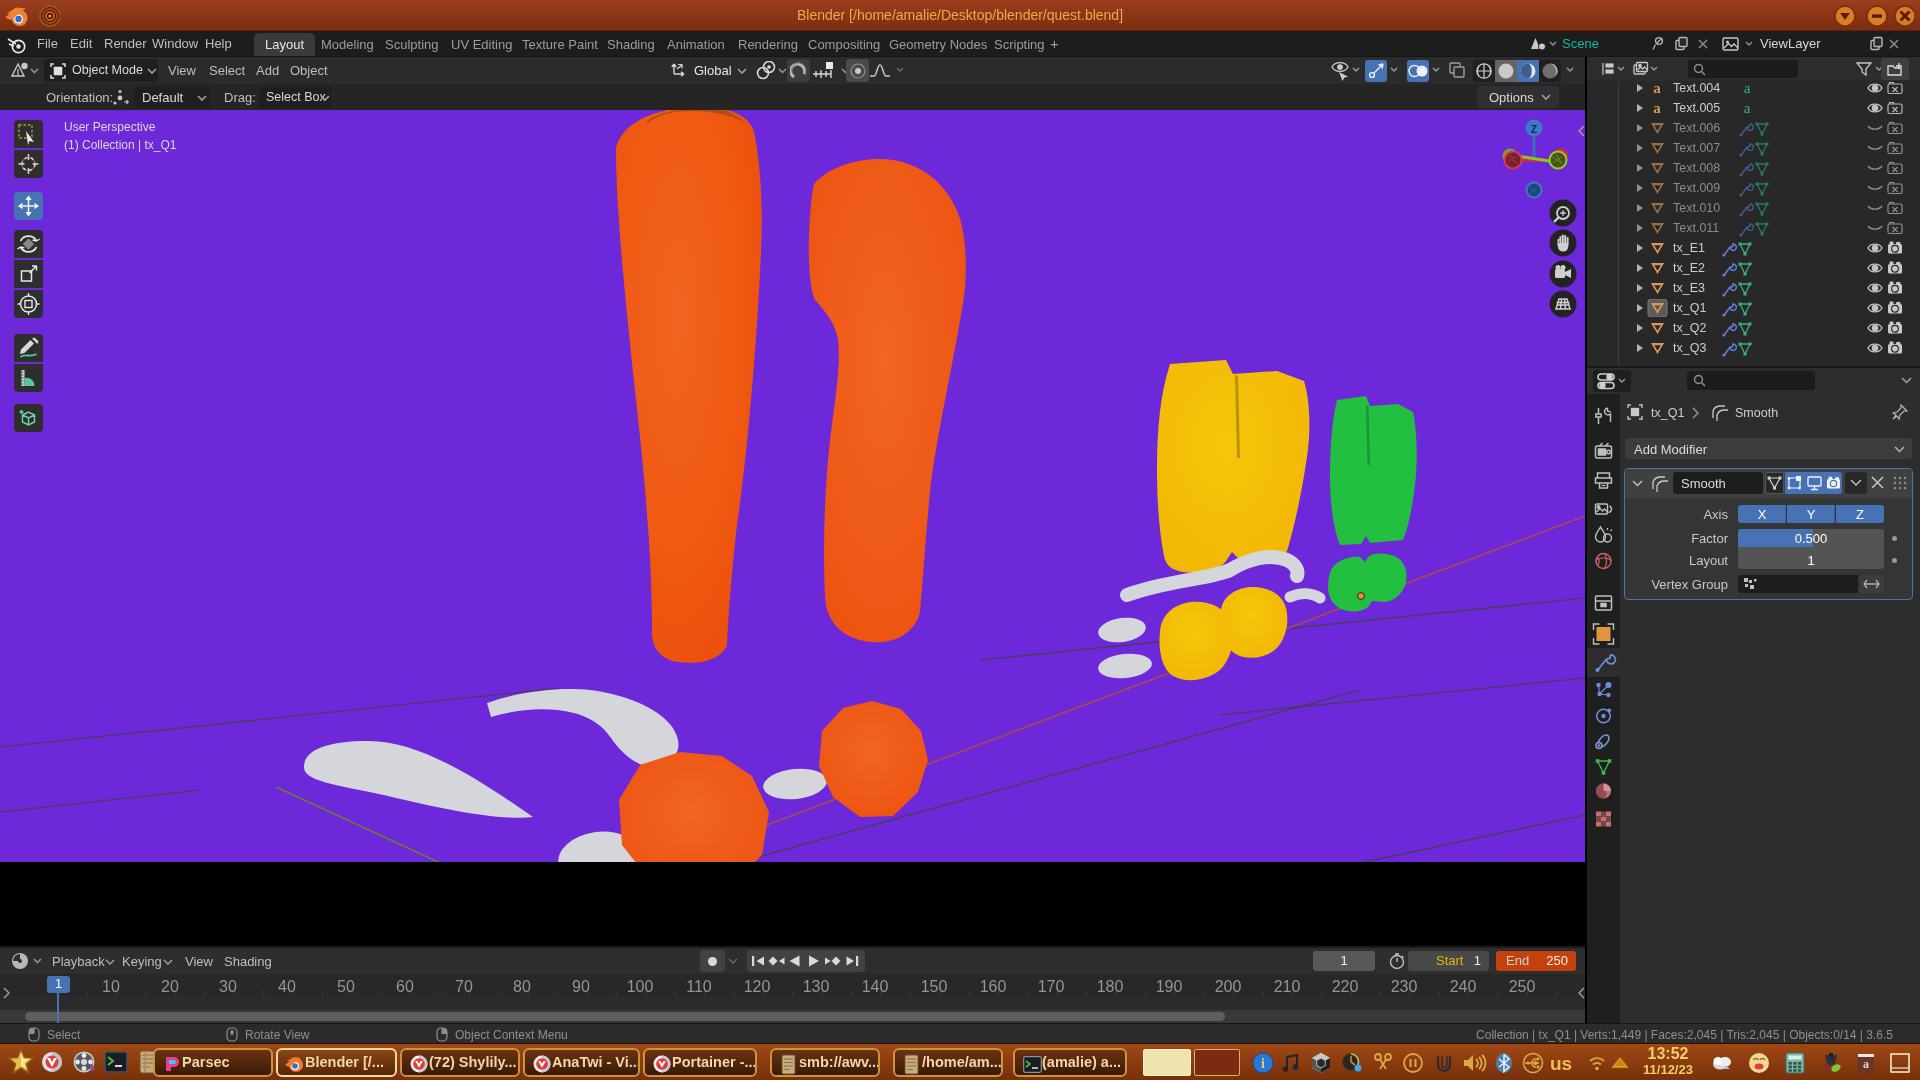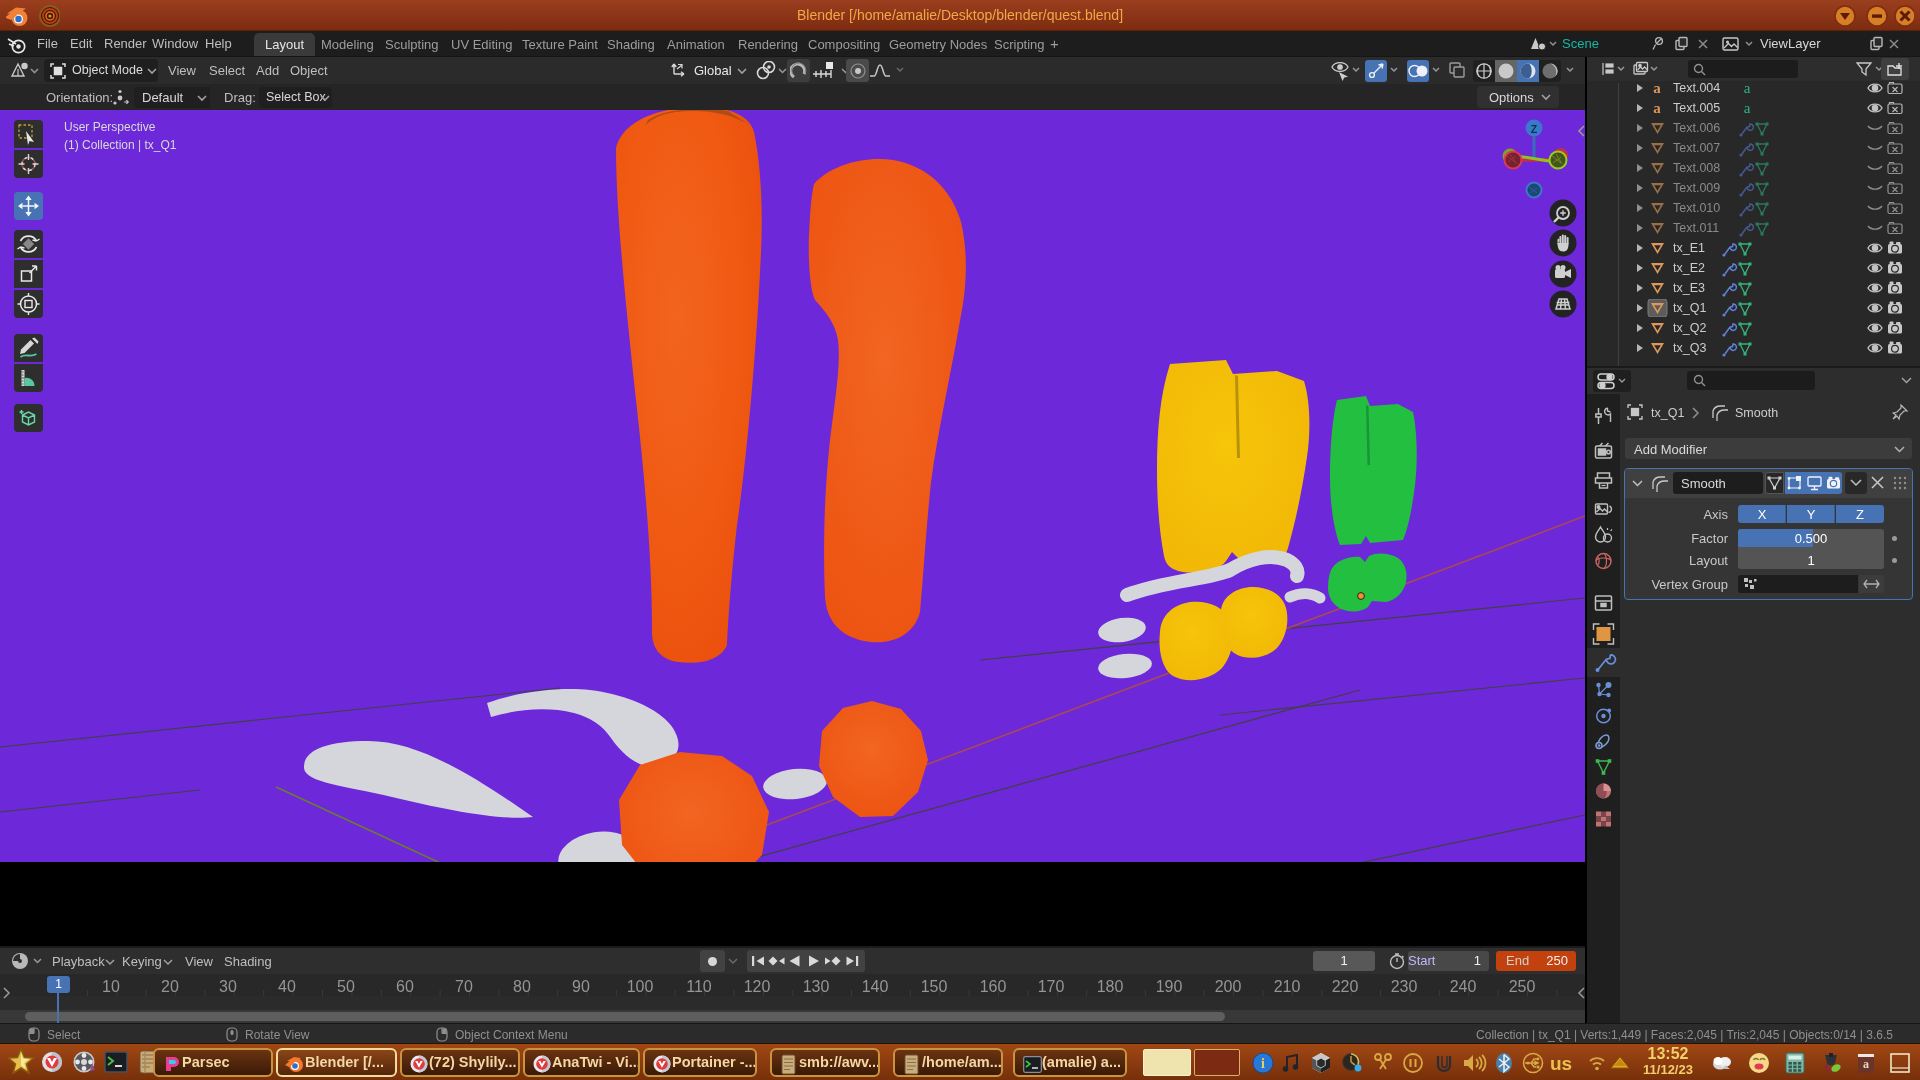--- a/index.html
+++ b/index.html
@@ -1059,21 +1059,21 @@
     <path d="M89,6.5 L93.5,11 L89,15.5 L84.5,11 Z"></path>
     <path d="M99.5,6.5 v9 L107,11 Z"></path>
     <rect x="109" y="6" width="2.2" height="10"></rect>
   </g>
 </svg>
 <div class="abs" style="left:1313px;top:3px;width:62px;height:20px;background:#585858;border-radius:3px;text-align:center;color:#f0f0f0;line-height:20px">1</div>
 <svg class="abs" style="left:1388px;top:4px" width="18" height="18" viewBox="0 0 18 18">
   <circle cx="9" cy="10" r="6.5" fill="none" stroke="#c0c0c0" stroke-width="1.4"></circle>
   <path d="M9,10 V6 M7,2 h4 M9,2 v2 M14,4 l1.5,1.5" stroke="#c0c0c0" stroke-width="1.4" fill="none"></path>
 </svg>
-<div class="abs" style="left:1408px;top:3px;width:81px;height:20px;background:#484848;border-radius:3px;line-height:20px"><span style="margin-left:0;color:#c4b5fd">Start</span><span style="float:right;margin-right:8px;color:#f0f0f0">1</span></div>
+<div class="abs" style="left:1408px;top:3px;width:81px;height:20px;background:#484848;border-radius:3px;line-height:20px"><span style="margin-left:28px;color:#eab308">Start</span><span style="float:right;margin-right:8px;color:#f0f0f0">1</span></div>
 <div class="abs" style="left:1496px;top:3px;width:80px;height:20px;background:#c2410c;border-radius:3px;line-height:20px"><span style="margin-left:10px;color:#d0d0d0">End</span><span style="float:right;margin-right:8px;color:#f0f0f0">250</span></div>
 <div id="ruler">
 <svg class="abs" style="left:0;top:0" width="1585" height="22">
           <path d="M87.4,22 v-6" stroke="#3a3a3a" stroke-width="1"></path>
           <path d="M116.8,22 v-6" stroke="#3a3a3a" stroke-width="1"></path>
           <path d="M146.2,22 v-6" stroke="#3a3a3a" stroke-width="1"></path>
           <path d="M175.6,22 v-6" stroke="#3a3a3a" stroke-width="1"></path>
           <path d="M204.9,22 v-6" stroke="#3a3a3a" stroke-width="1"></path>
           <path d="M234.3,22 v-6" stroke="#3a3a3a" stroke-width="1"></path>
           <path d="M263.7,22 v-6" stroke="#3a3a3a" stroke-width="1"></path>

